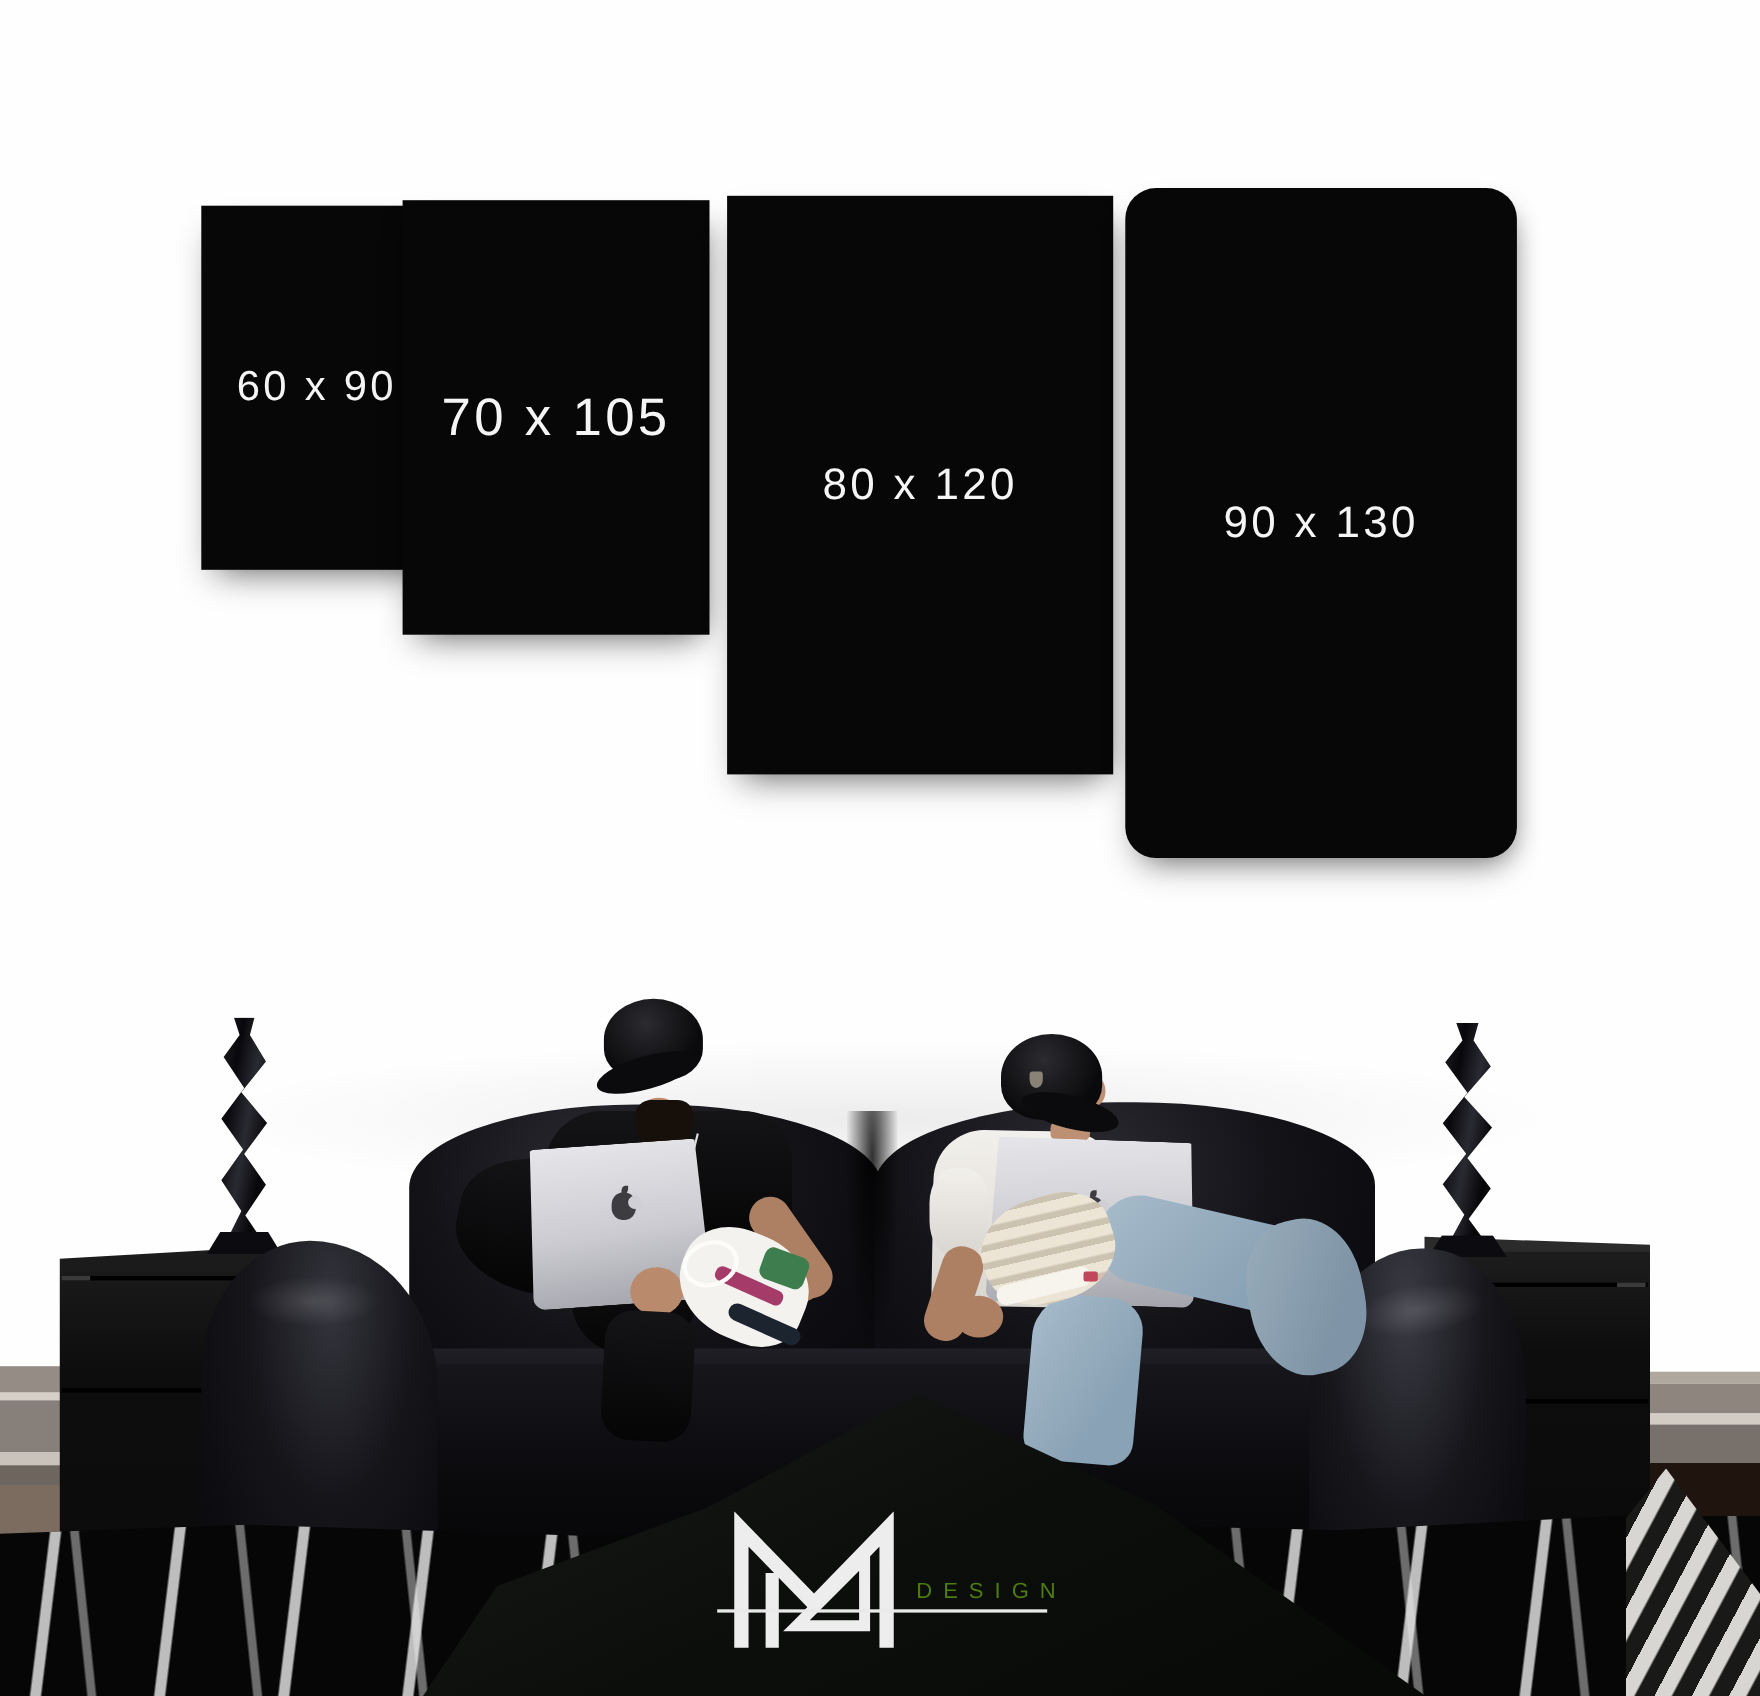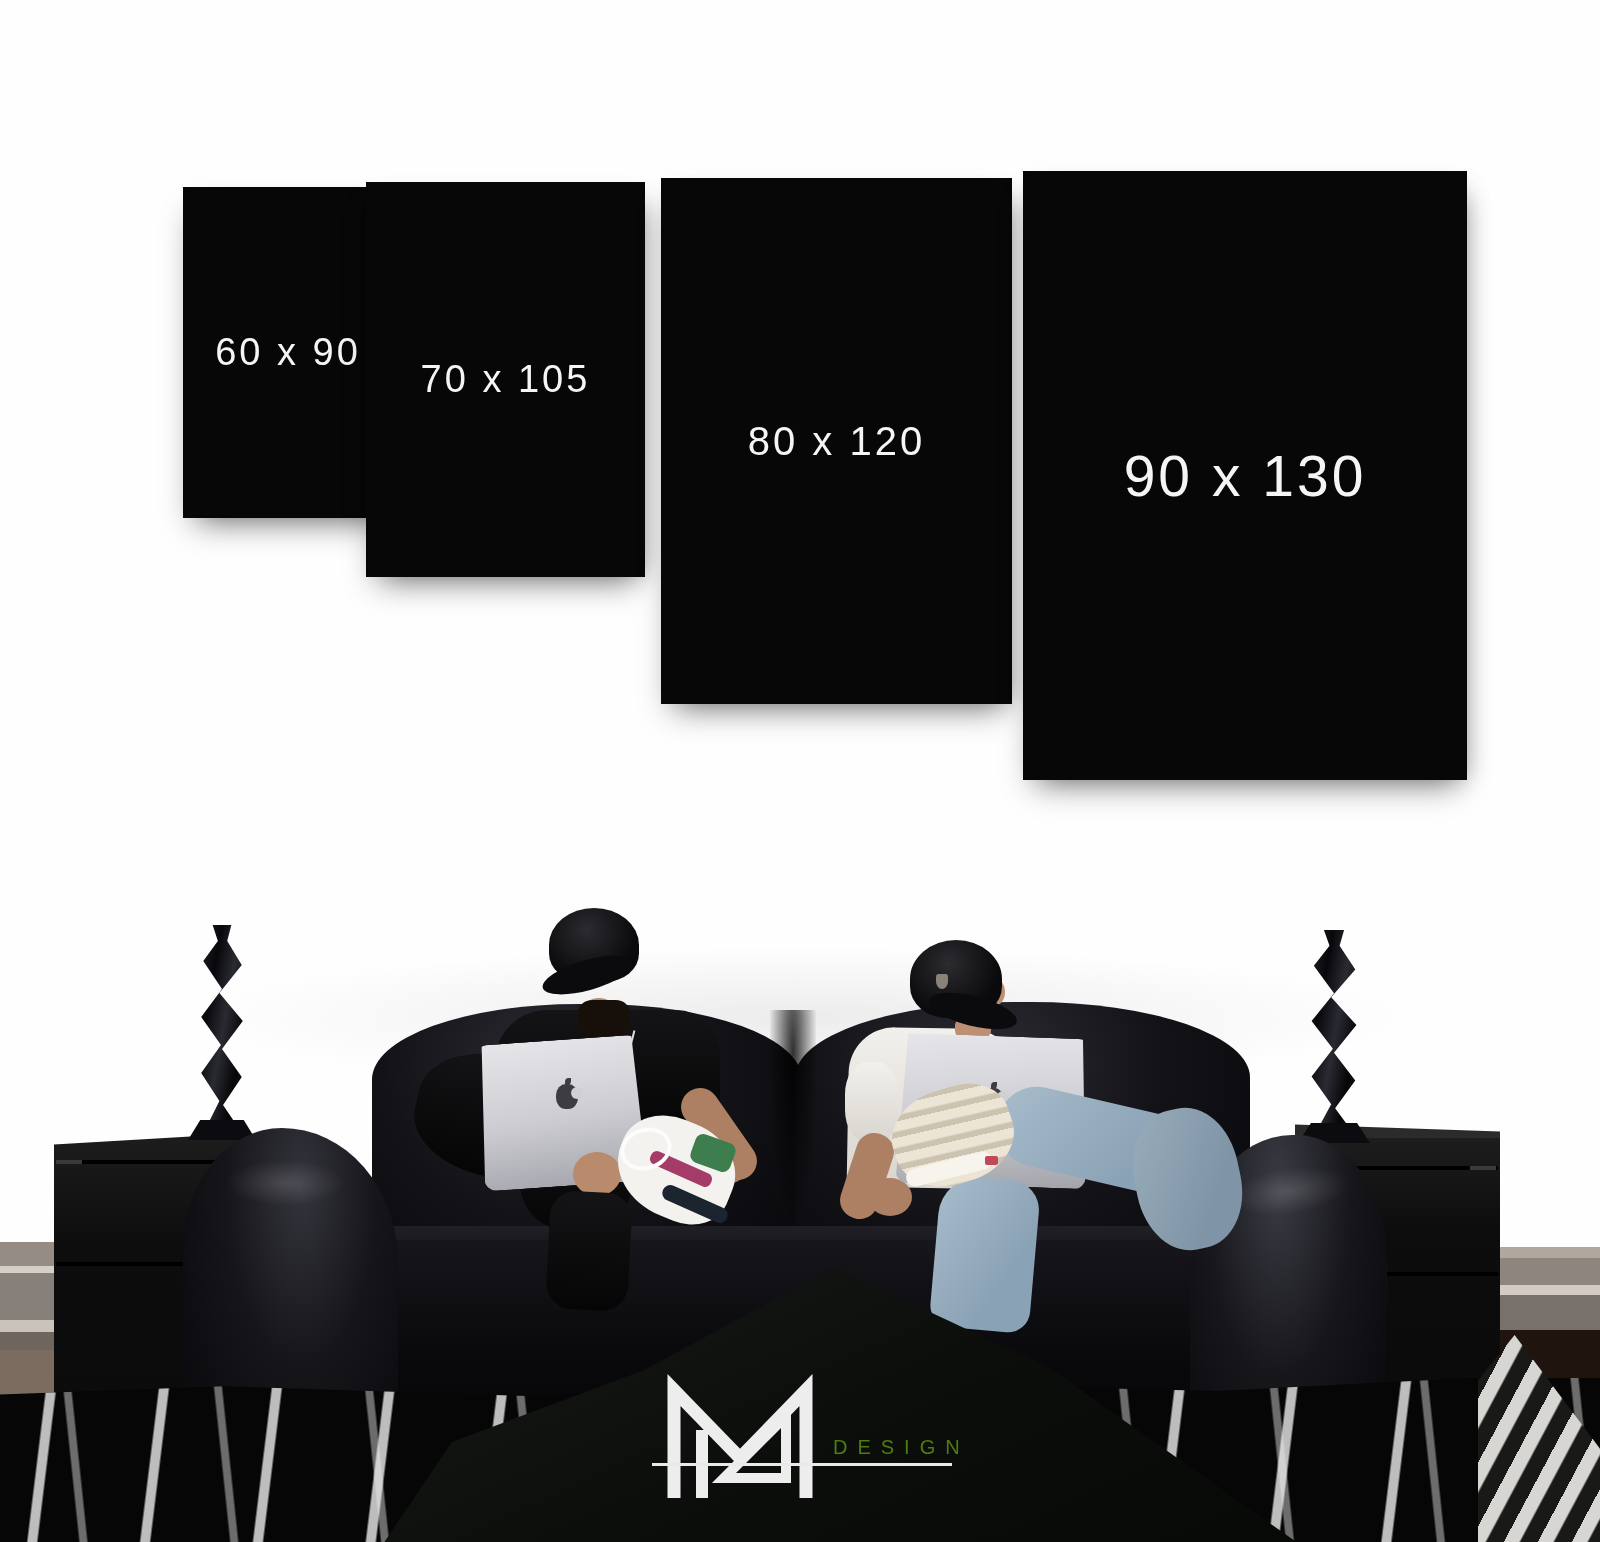--- a/index.html
+++ b/index.html
@@ -15,23 +15,23 @@
     font-size:58px;font-weight:700;letter-spacing:1px;color:#141414;
   }
   
   .size-box{
     background:#070707;color:#f5f5f5;
     display:flex;align-items:center;justify-content:center;
     letter-spacing:3px;font-weight:500;
     box-shadow:0 16px 30px -10px rgba(0,0,0,.4), 10px 10px 24px -14px rgba(0,0,0,.35);
   }
   .b1{left:138px;top:187px;width:210px;height:331px;font-size:38px;margin-left:45px;}
-  .b2{left:366px;top:182px;width:279px;height:395px;font-size:38px;}
+  .b2{left:366px;top:182px;width:279px;height:395px;font-size:48px;}
   .b3{left:661px;top:178px;width:351px;height:526px;font-size:40px;}
-  .b4{left:1023px;top:171px;width:444px;height:609px;font-size:57px;}
+  .b4{left:1023px;top:171px;width:356px;height:609px;font-size:40px;border-radius:28px;}
   .b5{left:153px;top:578px;width:185px;height:264px;font-size:32px;}
   .b6{left:427px;top:613px;width:136px;height:202px;font-size:30px;}
   
   .wall-shadow{left:180px;top:945px;width:1240px;height:120px;
     background:radial-gradient(ellipse at 50% 60%,rgba(0,0,0,.07),transparent 70%);}
   .lw1{left:0;top:1242px;width:178px;height:24px;background:#948c85;}
   .lw2{left:0;top:1266px;width:178px;height:7px;background:#d5cfc8;}
   .lw3{left:0;top:1273px;width:178px;height:47px;background:#877f79;}
   .lw4{left:0;top:1320px;width:178px;height:12px;background:#c9c3bc;}
   .lw5{left:0;top:1332px;width:178px;height:22px;background:#6e665e;}

